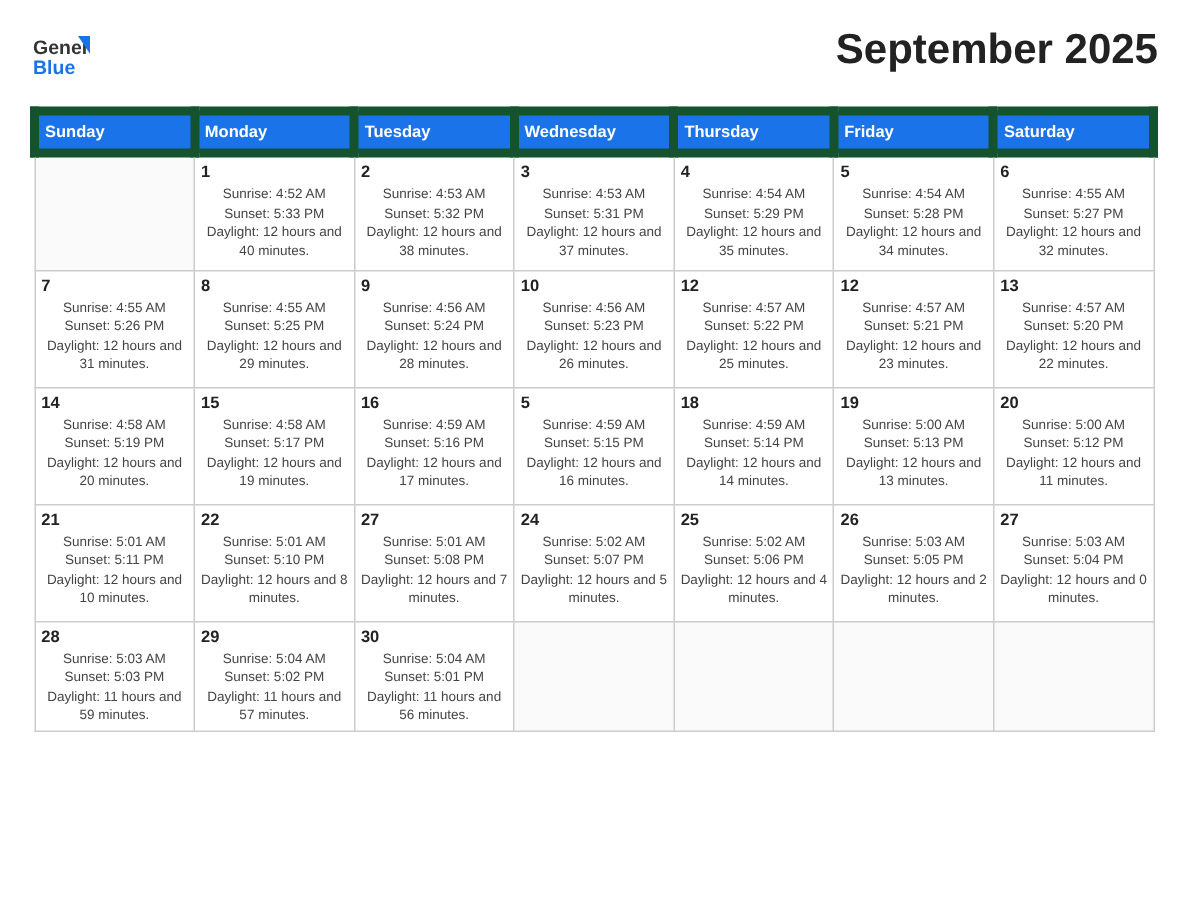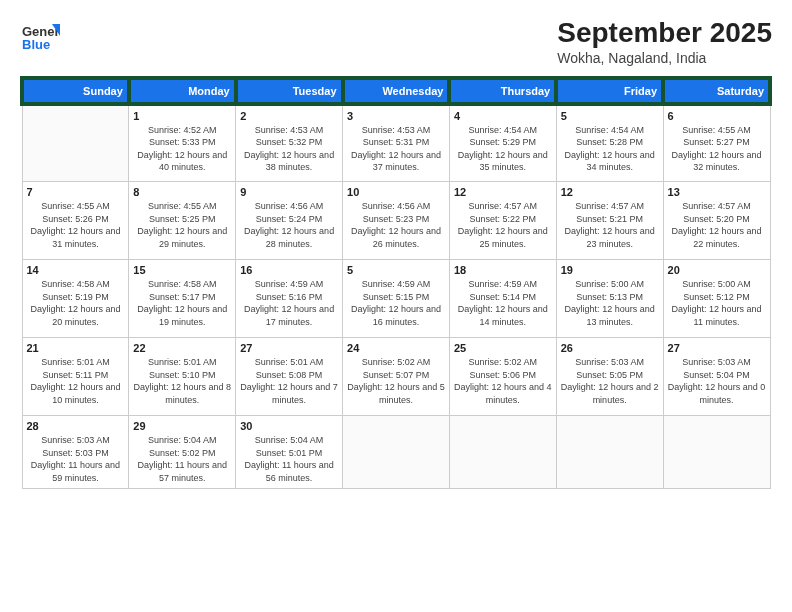--- a/index.html
+++ b/index.html
@@ -20,20 +20,21 @@
       display: flex;
       justify-content: space-between;
       align-items: flex-start;
       margin-bottom: 10px;
     }
     .logo {
       display: flex;
       align-items: center;
     }
     .title-block {
+      text-align: right;
     }
     .title-block h1 {
       font-size: 28px;
       font-weight: bold;
       color: #222;
       line-height: 1.2;
     }
     .title-block h2 {
       font-size: 14px;
       font-weight: normal;
@@ -43,22 +44,22 @@
       width: 100%;
       border-collapse: collapse;
       table-layout: fixed;
     }
     thead tr th {
       background: #1a73e8;
       color: #fff;
       font-size: 11px;
       font-weight: bold;
       padding: 5px 4px;
-      text-align: right;
-      border: 4px solid #14532d;
+      text-align: left;
+      border: 6px solid #14532d;
     }
     tbody tr td {
       border: 1px solid #ccc;
       vertical-align: top;
       padding: 4px 4px;
       font-size: 9.5px;
       color: #333;
       height: 78px;
     }
     tbody tr td .day-num {
@@ -91,21 +92,20 @@
       <div>
         <svg width="40" height="40" viewBox="0 0 40 40">
           <text x="2" y="20" font-size="13" font-weight="bold" fill="#333" font-family="Arial">General</text>
           <text x="2" y="33" font-size="13" font-weight="bold" fill="#1a73e8" font-family="Arial">Blue</text>
           <polygon points="32,8 40,8 40,20" fill="#1a73e8"></polygon>
         </svg>
       </div>
     </div>
     <div class="title-block">
       <h1>September 2025</h1>
-      <h2>Wokha, Nagaland, India</h2>
     </div>
   </div>
 
   <table>
     <thead>
       <tr>
         <th>Sunday</th>
         <th>Monday</th>
         <th>Tuesday</th>
         <th>Wednesday</th>

